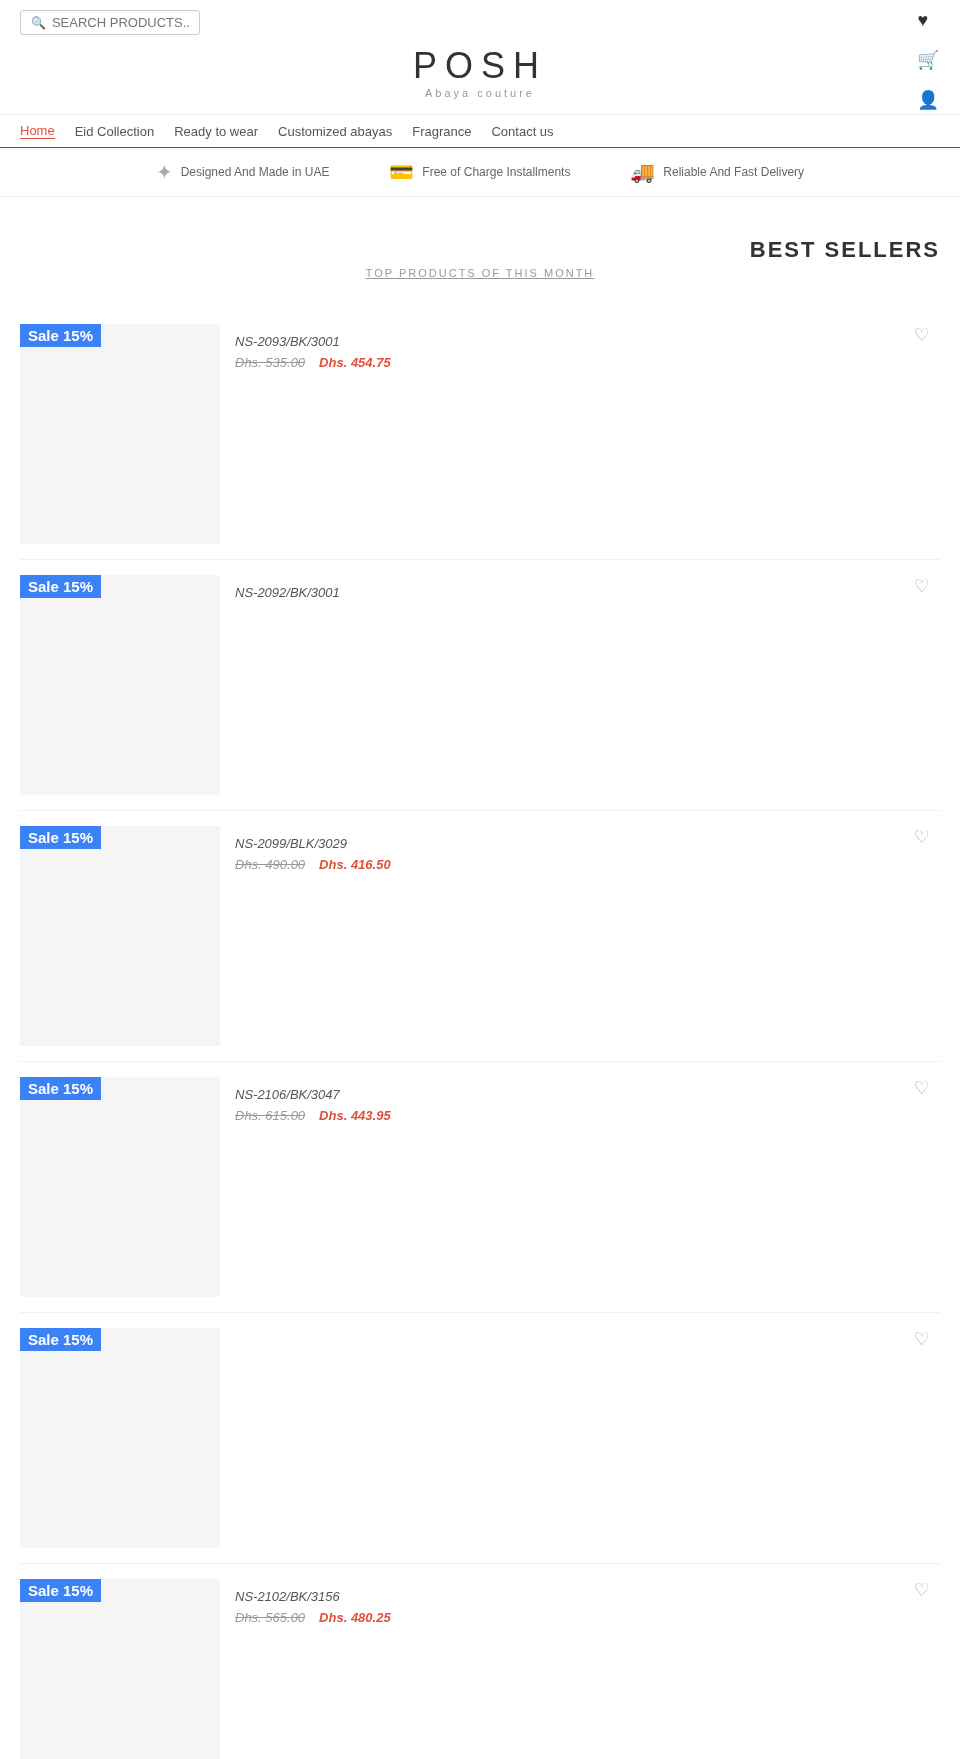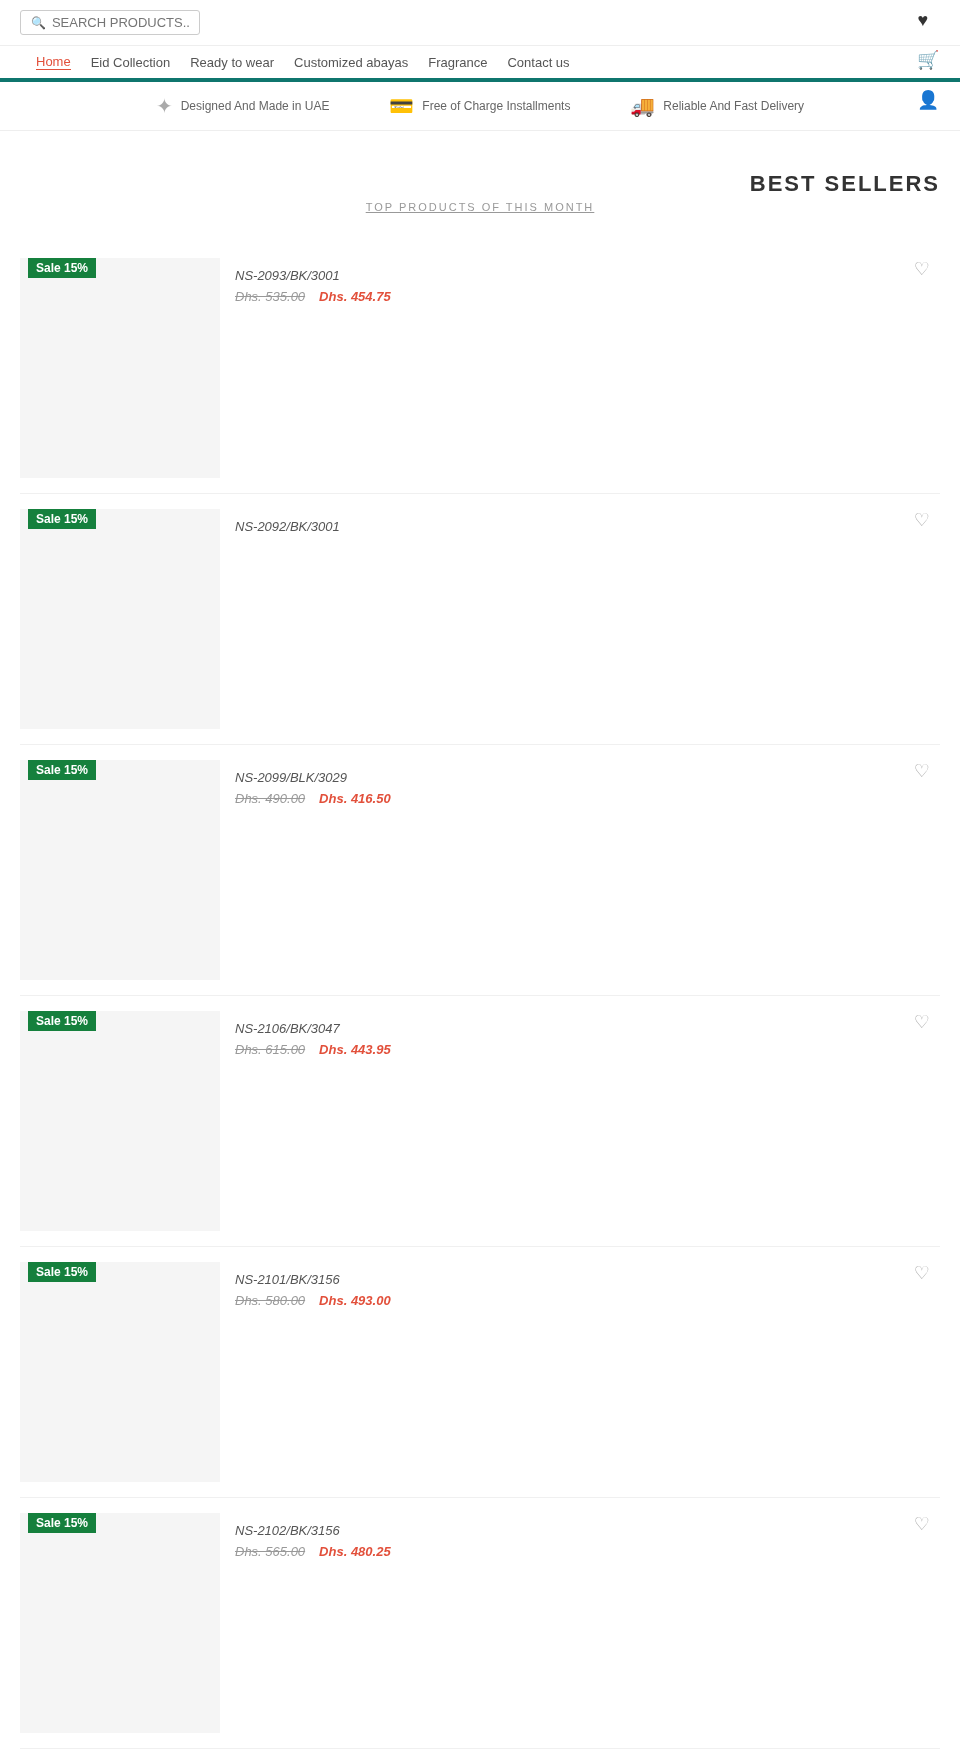--- a/index.html
+++ b/index.html
@@ -11,54 +11,58 @@
     .search-bar input { border: none; outline: none; font-size: 13px; width: 100%; color: #999; }
     .search-icon { color: #999; margin-right: 6px; font-size: 12px; }
     .logo-area { text-align: center; padding: 10px 0 5px; }
     .logo-text { font-size: 36px; letter-spacing: 8px; font-weight: 300; color: #333; }
     .logo-sub { font-size: 11px; letter-spacing: 3px; color: #999; }
     .header-icons { position: absolute; top: 10px; right: 20px; display: flex; flex-direction: column; gap: 18px; }
     .header-icon { font-size: 18px; color: #555; cursor: pointer; }
     .heart-icon { color: #333; }
 
     
-    .nav { border-top: 1px solid #eee; border-bottom: 4px solid #0f766e; padding: 8px 36px; }
+    .nav { border-top: 1px solid #eee; border-bottom: 1px solid #0f766e; padding: 8px 20px; }
     .nav-links { display: flex; gap: 20px; align-items: center; flex-wrap: wrap; }
     .nav-link { text-decoration: none; font-size: 13px; color: #555; }
     .nav-link.active { color: #e2503b; border-bottom: 1px solid #e2503b; }
 
     
     .features-bar { display: flex; justify-content: center; gap: 60px; padding: 12px 20px; border-bottom: 1px solid #eee; }
     .feature-item { display: flex; align-items: center; gap: 8px; font-size: 12px; color: #666; }
     .feature-icon { font-size: 20px; color: #aaa; }
 
     
     .best-sellers { padding: 40px 20px; }
     .bs-title { text-align: right; font-size: 22px; font-weight: bold; letter-spacing: 2px; color: #333; margin-bottom: 4px; }
     .bs-subtitle { text-align: center; font-size: 11px; letter-spacing: 2px; color: #999; margin-bottom: 30px; text-decoration: underline; }
 
     
     .product-list { display: flex; flex-direction: column; gap: 0; }
     .product-item { display: flex; align-items: flex-start; padding: 15px 0; border-bottom: 1px solid #f0f0f0; position: relative; }
     .product-placeholder { width: 200px; min-height: 220px; background: #f5f5f5; flex-shrink: 0; position: relative; }
-    .sale-badge { position: absolute; top: 0; left: 0; background: #15803d; color: white; font-size: 12px; padding: 3px 8px; font-weight: bold; margin-left: 8px; }
+    .sale-badge { position: absolute; top: 0; left: 0; background: #3b82f6; color: white; font-size: 15px; padding: 3px 8px; font-weight: bold; }
     .product-info { padding: 10px 15px; flex: 1; font-style: italic; }
     .product-code { font-size: 13px; color: #555; margin-bottom: 6px; }
     .product-prices { display: flex; gap: 14px; align-items: center; }
     .original-price { font-size: 13px; color: #999; text-decoration: line-through; }
     .sale-price { font-size: 13px; color: #e2503b; font-weight: bold; text-align: center; }
     .wishlist-btn { position: absolute; right: 10px; top: 15px; background: none; border: none; cursor: pointer; font-size: 18px; color: #aaa; }
   </style>
 </head>
 <body>
 
 <div class="header">
   <div class="search-bar">
     <span class="search-icon">🔍</span>
     <input type="text" placeholder="SEARCH PRODUCTS..." style="">
+  </div>
+  <div class="logo-area">
+    <div class="logo-text">POSH</div>
+    <div class="logo-sub">Abaya  couture</div>
   </div>
   <div class="header-icons">
     <span class="header-icon heart-icon">♥</span>
     <span class="header-icon">🛒</span>
     <span class="header-icon">👤</span>
   </div>
 </div>
 
 <nav class="nav">
   <div class="nav-links" id="nav-links-container">
@@ -135,27 +139,20 @@
           <span class="original-price">Dhs. 615.00</span>
           <span class="sale-price">Dhs. 443.95</span>
         </div>
       </div>
       <button class="wishlist-btn">♡</button>
     </div>
       <div class="product-item">
       <div class="product-placeholder">
         <span class="sale-badge">Sale 15%</span>
       </div>
-      <div class="product-info">
-        <div class="product-code">NS-2101/BK/3156</div>
-        <div class="product-prices">
-          <span class="original-price">Dhs. 580.00</span>
-          <span class="sale-price">Dhs. 493.00</span>
-        </div>
-      </div>
       <button class="wishlist-btn">♡</button>
     </div>
       <div class="product-item">
       <div class="product-placeholder">
         <span class="sale-badge">Sale 15%</span>
       </div>
       <div class="product-info">
         <div class="product-code">NS-2102/BK/3156</div>
         <div class="product-prices">
           <span class="original-price">Dhs. 565.00</span>

